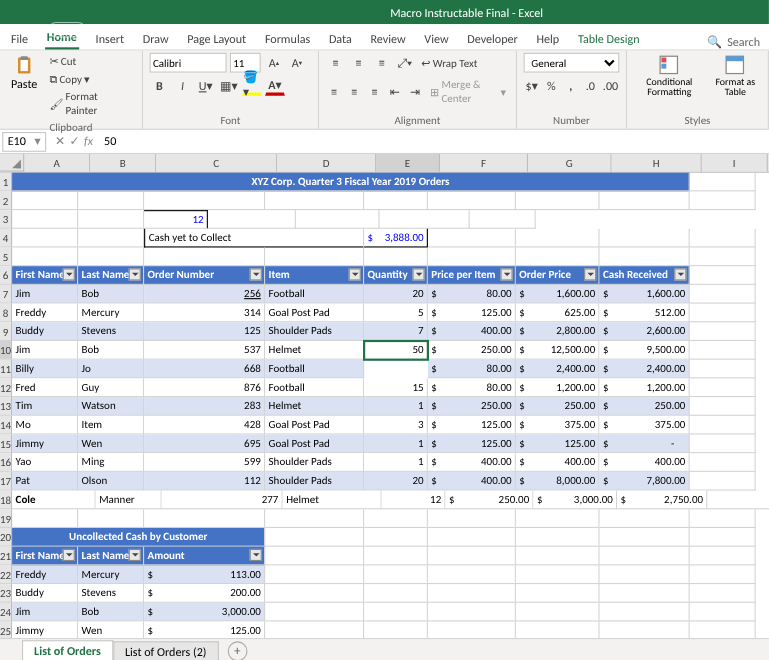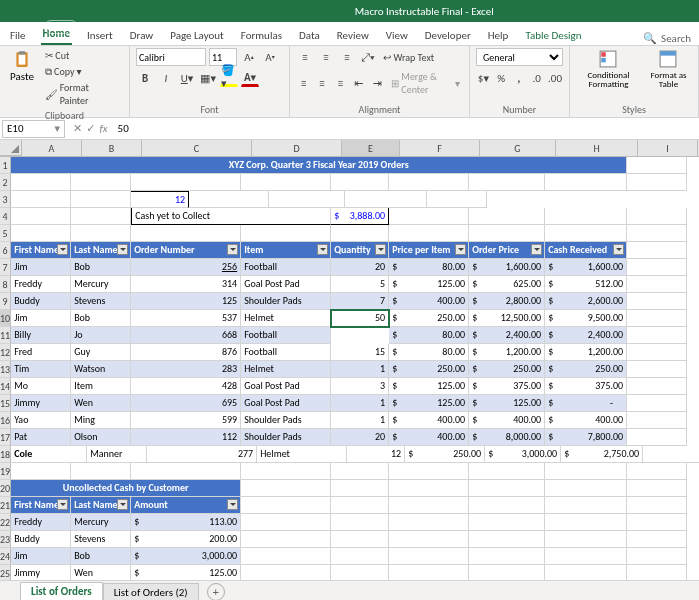--- a/index.html
+++ b/index.html
@@ -23,21 +23,21 @@
 .ribbon-group-label { text-align:center; font-size:10px; color:#666; padding-top:1px; }
 .ribbon-row { display:flex; align-items:center; gap:3px; }
 .ribbon-btn { font-size:10px; color:#444; padding:1px 3px; display:flex; align-items:center; gap:2px; }
 .big-btn { display:flex; flex-direction:column; align-items:center; gap:2px; padding:2px 4px; }
 .big-btn .icn { width:18px; height:18px; }
 .icn { width:14px; height:14px; display:inline-flex; align-items:center; justify-content:center; }
 .font-select { border:1px solid #c8c6c4; background:#fff; font-size:10px; padding:1px 2px; height:18px; }
 .square-btn { width:18px; height:18px; border:1px solid transparent; display:inline-flex; align-items:center; justify-content:center; font-size:11px; color:#444; }
 
 .namefx { height:22px; border-bottom:1px solid #d4d4d4; display:flex; align-items:center; }
-.namebox { width:63px; border:1px solid #c8c6c4; height:18px; margin:0 2px; padding:0 4px; font-size:11px; background:#fff; display:flex; align-items:center; }
+.namebox { width:40px; border:1px solid #c8c6c4; height:18px; margin:0 2px; padding:0 4px; font-size:11px; background:#fff; display:flex; align-items:center; }
 .fx-ctrl { display:flex; gap:4px; padding:0 6px; color:#888; }
 .fx-bar { flex:1; padding:0 4px; font-size:11px; }
 
 .grid-area { position:relative; height:440px; overflow:hidden; }
 .colhdr { display:flex; height:17px; background:#e6e6e6; border-bottom:1px solid #bdbdbd; }
 .corner { width:22px; background:#e6e6e6; border-right:1px solid #bdbdbd; border-bottom:1px solid #bdbdbd; position:relative; }
 .corner::after { content:''; position:absolute; right:2px; bottom:2px; border:4px solid transparent; border-right-color:#888; border-bottom-color:#888; }
 .ch { border-right:1px solid #bdbdbd; text-align:center; font-size:10px; color:#444; line-height:17px; background:#e6e6e6; }
 .ch.sel { background:#d2d2d2; }
 .gridbody { display:flex; }

